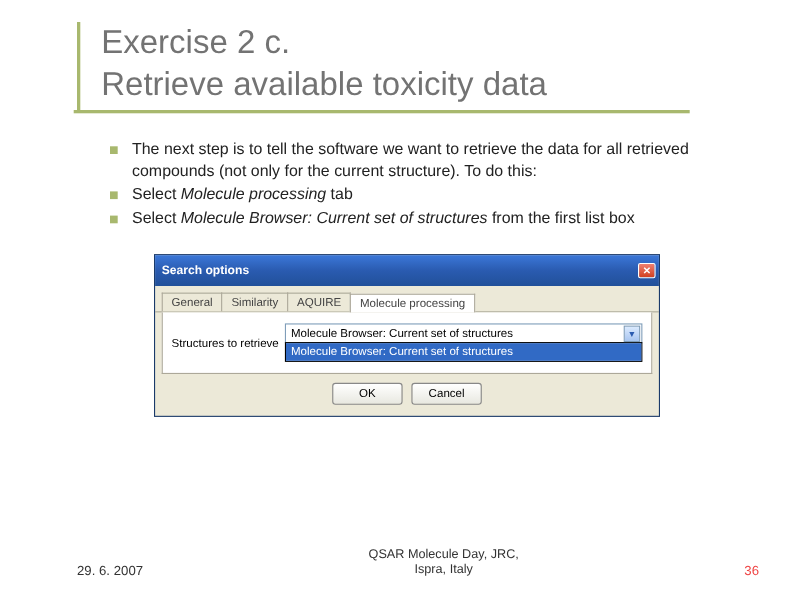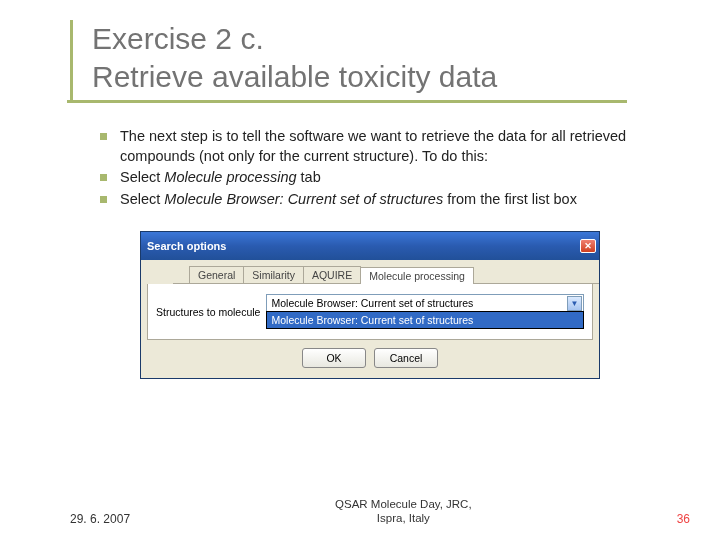--- a/index.html
+++ b/index.html
@@ -94,24 +94,23 @@
     border-radius: 2px;
     display: flex;
     align-items: center;
     justify-content: center;
     color: #fff;
     font-size: 9px;
     line-height: 1;
   }
   .tabrow {
     display: flex;
-    padding: 6px 6px 0 16px;
+    padding: 6px 6px 0 6px;
     gap: 0;
     border-bottom: 1px solid #aca899;
-    margin-left: 32px;
   }
   .tab {
     padding: 2px 8px;
     border: 1px solid #aca899;
     border-bottom: none;
     background: #ece9d8;
     font-size: 10.5px;
     margin-right: -1px;
     position: relative;
     color: #444;
@@ -244,21 +243,21 @@
         </div>
       </div>
       <div class="tabrow">
         <div class="tab"><span>General</span></div>
         <div class="tab"><span>Similarity</span></div>
         <div class="tab"><span>AQUIRE</span></div>
         <div class="tab active"><span>Molecule processing</span></div>
       </div>
       <div class="tabcontent">
         <div class="fieldrow">
-          <span class="fieldlabel">Structures to molecule</span>
+          <span class="fieldlabel">Structures to retrieve</span>
           <div class="combo">
             <div class="combo-box">
               <span>Molecule Browser: Current set of structures</span>
               <div class="combo-arrow">▼</div>
             </div>
             <div class="dropdown-list">
               <div class="opt sel"><span>Molecule Browser: Current set of structures</span></div>
             </div>
           </div>
         </div>

